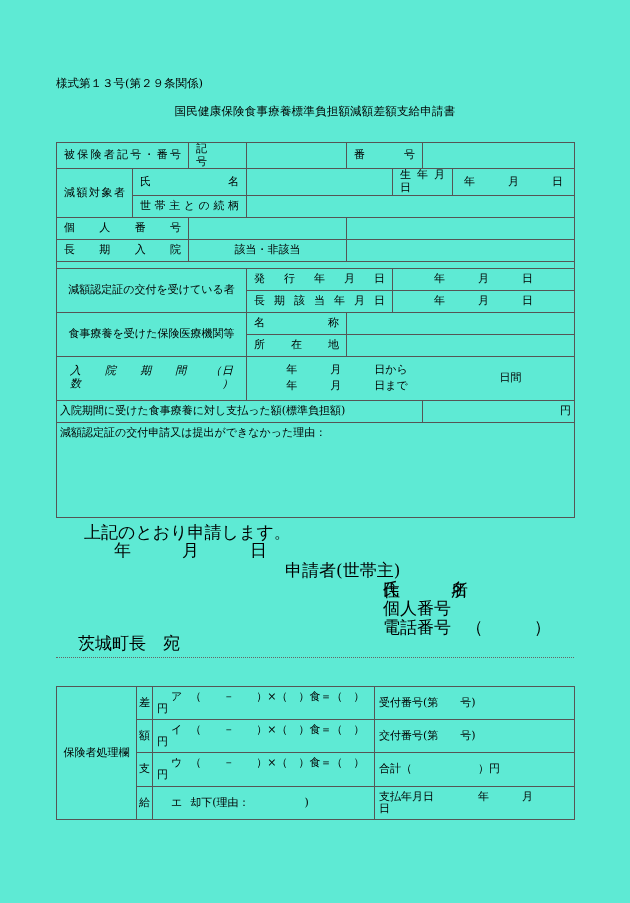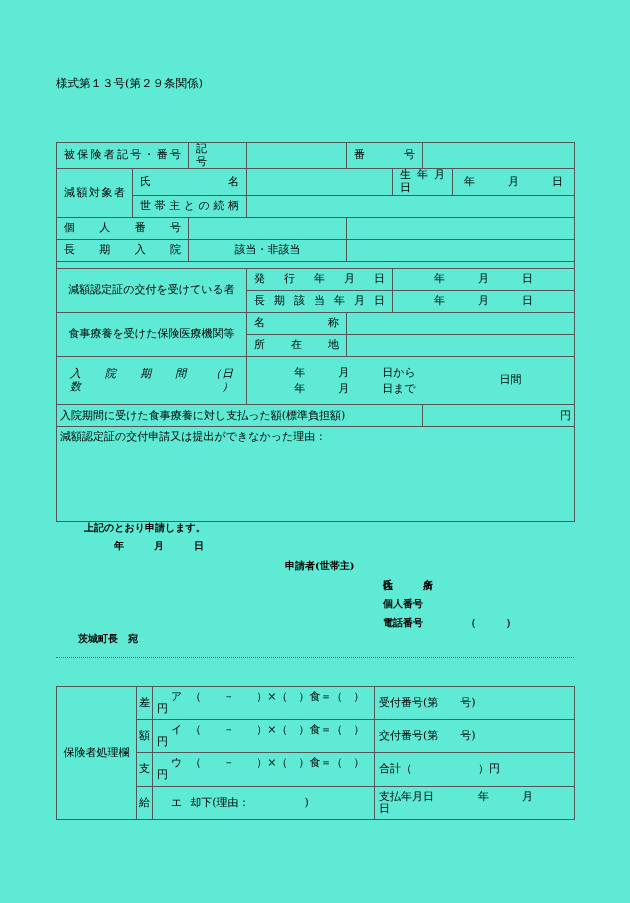--- a/index.html
+++ b/index.html
@@ -70,23 +70,22 @@
     text-align: justify;
     text-align-last: justify;
     text-justify: inter-character;
     padding: 0 10px;
     font-style: italic;
   }
 
   
   .decl {
     position: absolute;
-    font-size: 10px;
+    font-size: 17px;
     white-space: pre;
-    font-weight: bold;
   }
 
   
   .dotted {
     position: absolute;
     left: 56px;
     top: 657px;
     width: 518px;
     border-top: 1px dotted #666;
   }
@@ -117,20 +116,21 @@
   td.inner-nb-bot { border-bottom: none; }
   .sp { display:inline-block; }
 </style>
 </head>
 <body>
 
 <div id="page">
 
   <div class="form-no">様式第１３号(第２９条関係)</div>
 
+  <div class="doc-title">国民健康保険食事療養標準負担額減額差額支給申請書</div>
 
   <table class="grid" style="left:56px; top:142px; width:518px;">
     <colgroup>
       <col style="width:76px">
       <col style="width:56px">
       <col style="width:58px">
       <col style="width:14px">
       <col style="width:86px">
       <col style="width:46px">
       <col style="width:30px">
@@ -226,21 +226,21 @@
       <td colspan="2" class="c">
         <span class="spread">所　在　地</span>
       </td>
       <td colspan="5"></td>
     </tr>
 
     <tr>
       <td colspan="3" class="c" style="height:44px">
         <span class="spread-wide">入　　院　　期　　間　　（日　　数）</span>
       </td>
-      <td colspan="7" style="height:44px; padding:8px">
+      <td colspan="7" style="height:44px; padding:0">
         <div style="display:flex; align-items:center; height:100%;">
           <div style="flex:0 0 200px; text-align:center; line-height:1.45;">
             <div>年　　　月　　　日から</div>
             <div>年　　　月　　　日まで</div>
           </div>
           <div style="flex:1; text-align:center;">日間</div>
         </div>
       </td>
     </tr>
 

